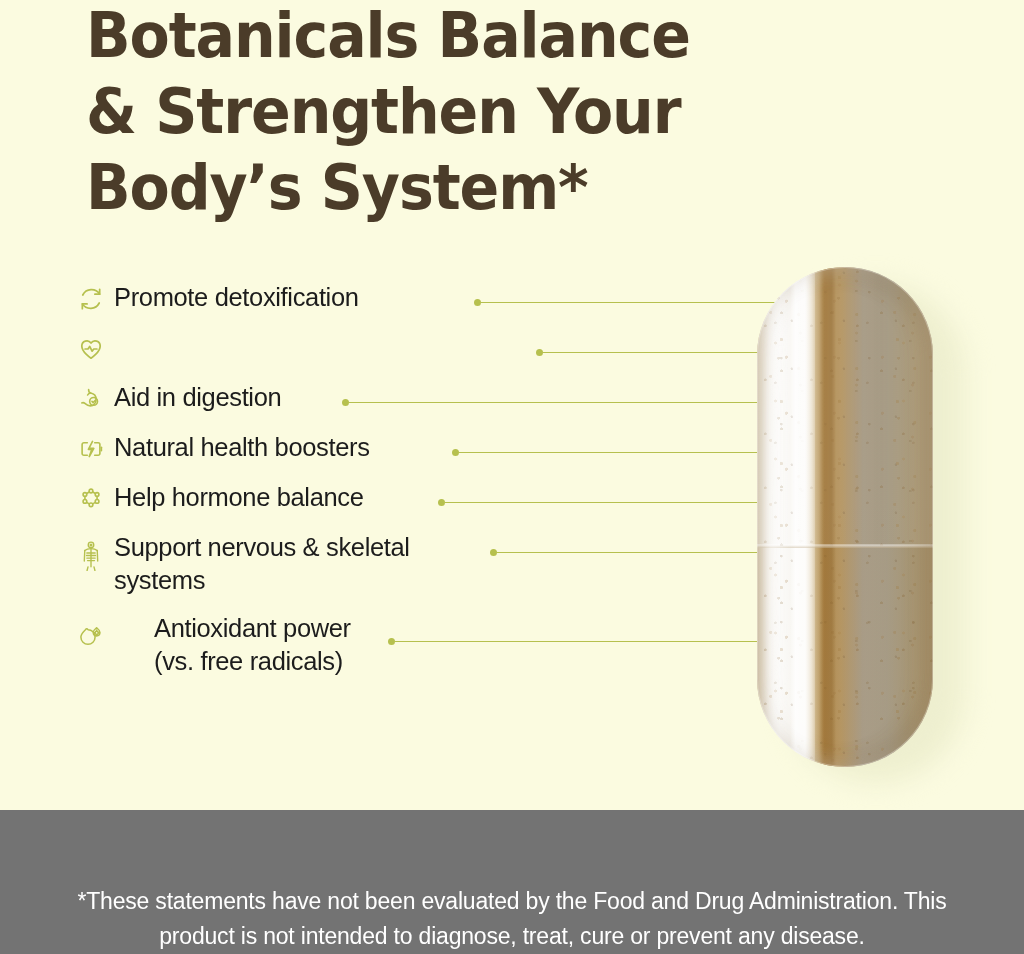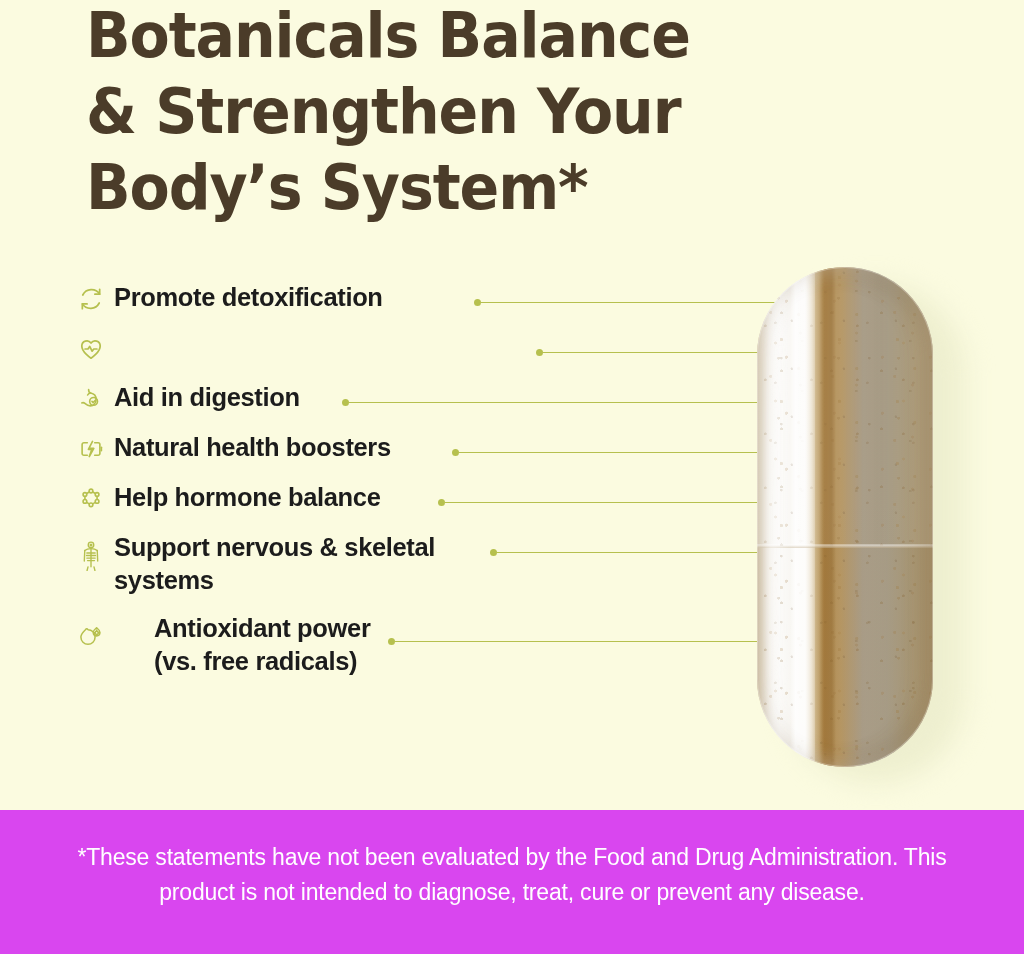--- a/index.html
+++ b/index.html
@@ -64,21 +64,21 @@
     display: flex;
     align-items: center;
     justify-content: center;
     margin-top: 1px;
   }
   .benefit-icon svg { display: block; }
 
   .benefit-text {
     color: #1c1c1c;
     font-family: "Liberation Sans", sans-serif;
-    font-weight: 700;
+    font-weight: 400;
     font-size: 25.5px;
     line-height: 33px;
     letter-spacing: -0.35px;
     white-space: pre-line;
     padding-left: 6px;
   }
 
   
   .connector {
     position: absolute;
@@ -243,23 +243,23 @@
                 inset 8px 0 18px rgba(255,255,255,0.30);
   }
 
   
   #footer {
     position: absolute;
     left: 0;
     top: 810px;
     width: 1024px;
     height: 144px;
-    background: #d946ef;
+    background: #737373;
     display: flex;
-    align-items: flex-start;
+    align-items: flex-end;
     justify-content: center;
   }
   #footer-text {
     width: 880px;
     margin-top: 30px;
     text-align: center;
     color: #ffffff;
     font-family: "Liberation Sans", sans-serif;
     font-size: 23px;
     line-height: 35px;

